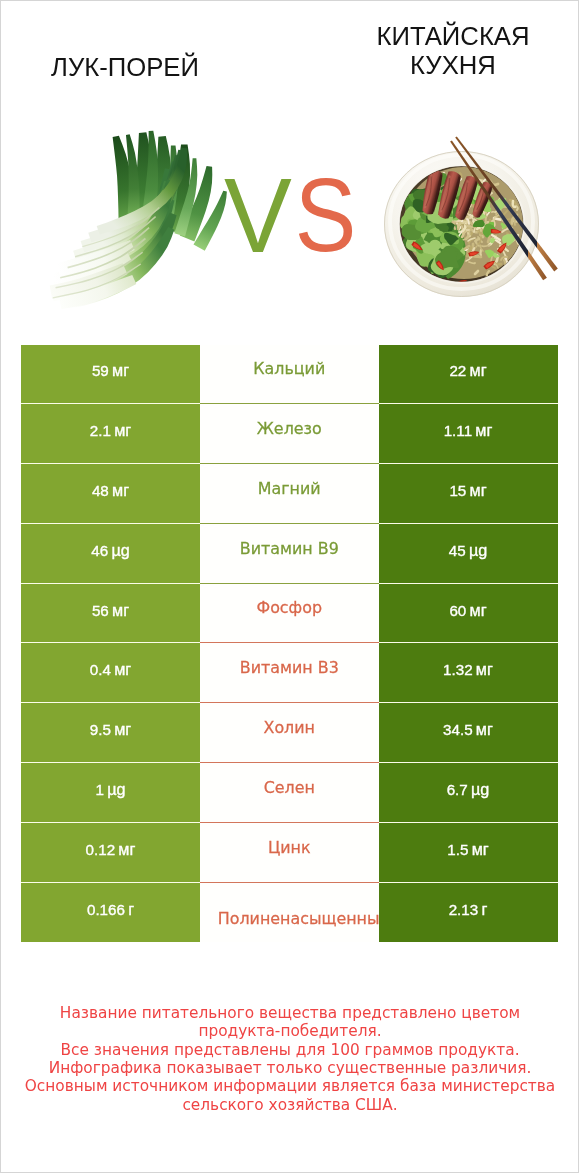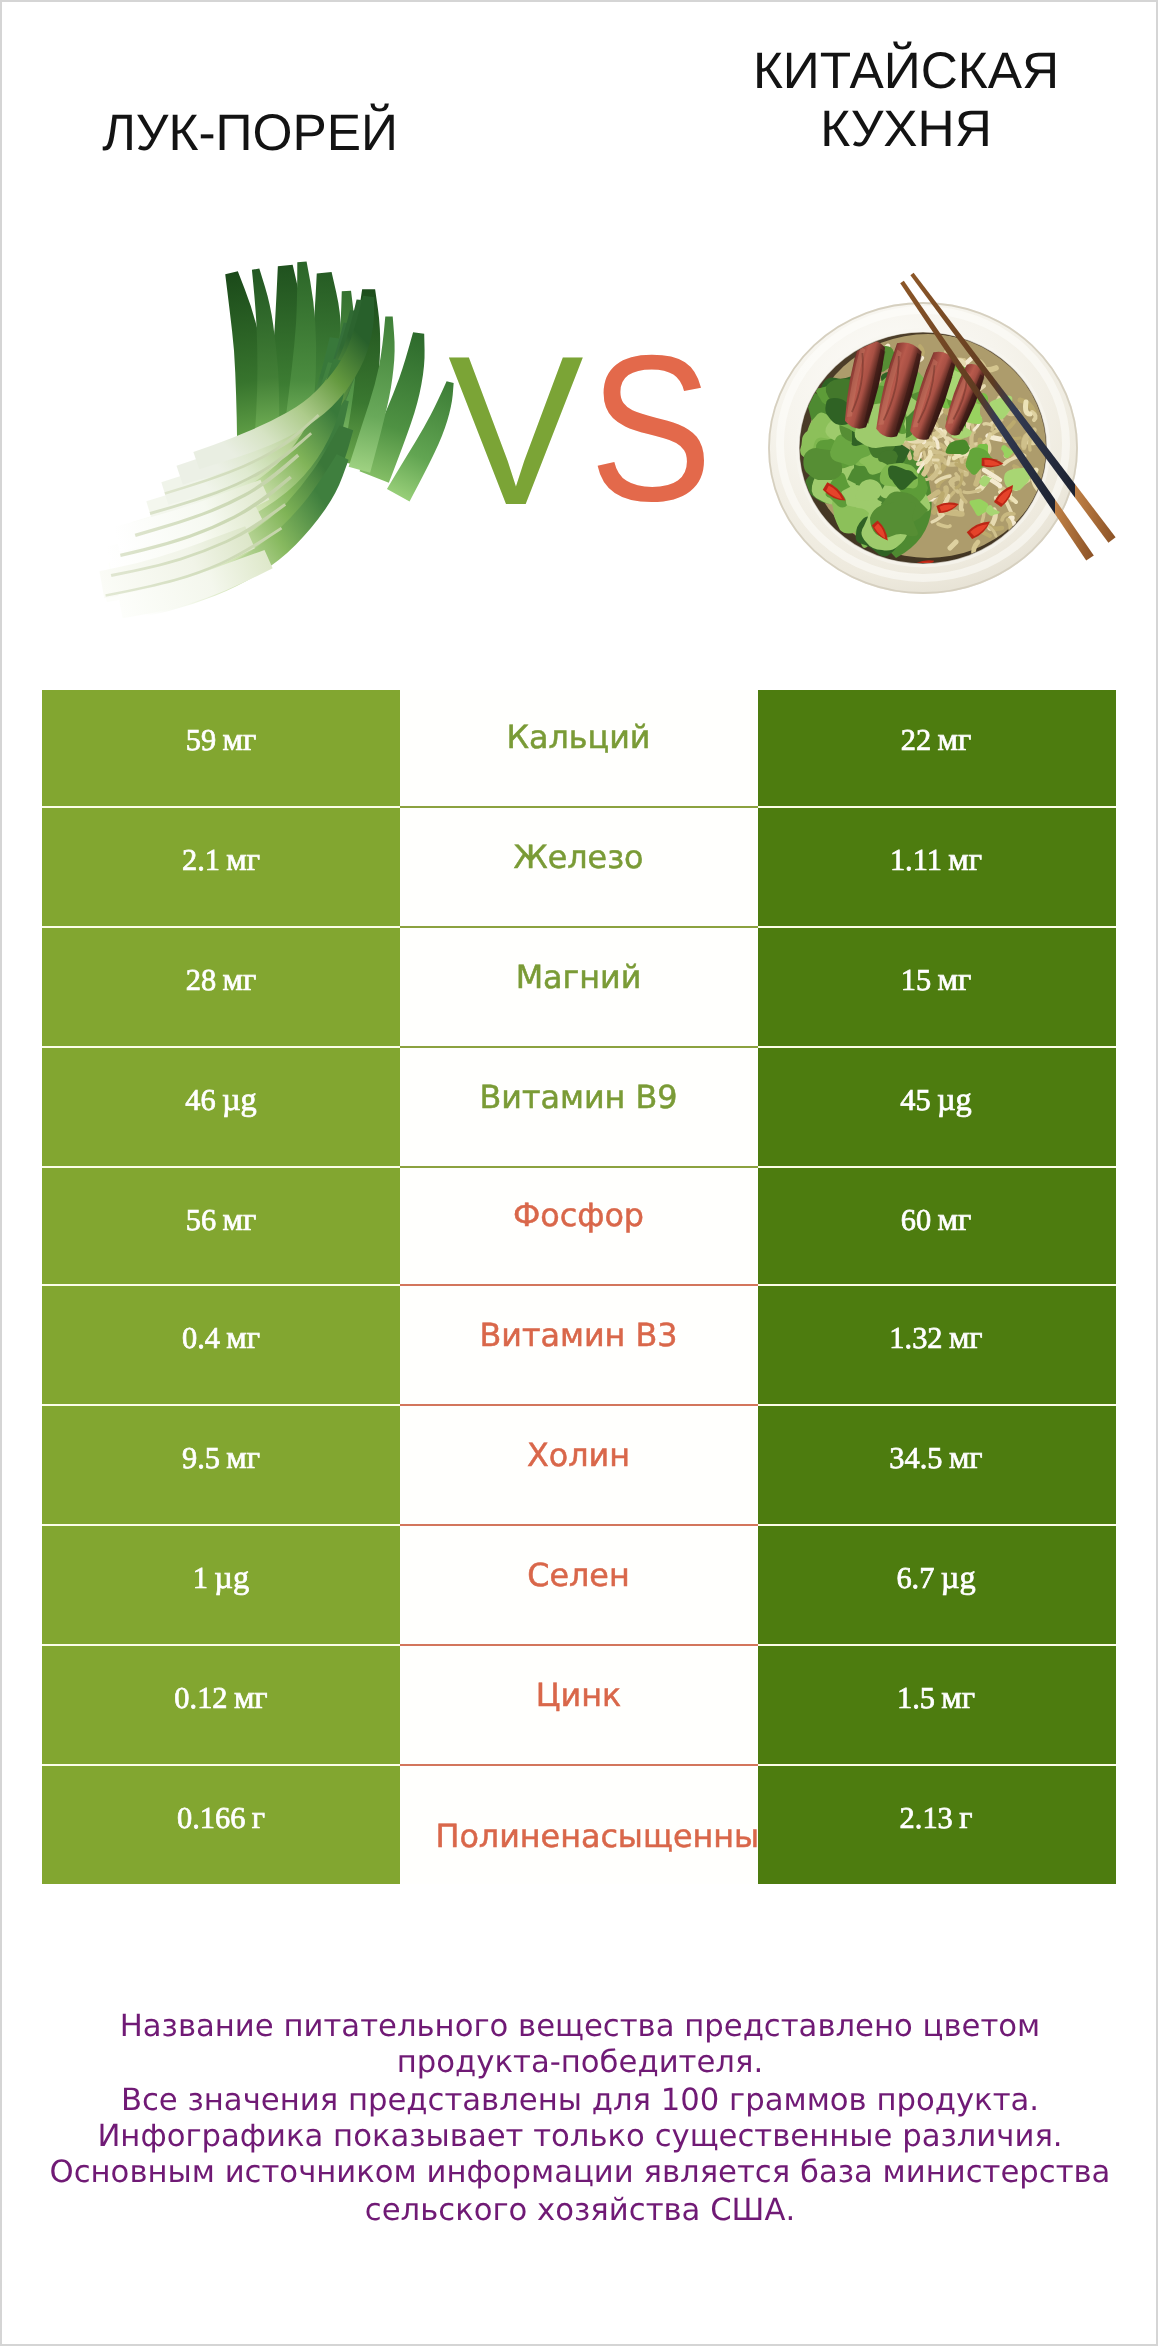--- a/index.html
+++ b/index.html
@@ -15,30 +15,30 @@
   .art{position:absolute;left:0;top:0;pointer-events:none;}
   .table{position:absolute;left:21px;top:344.5px;width:536.5px;}
   .row{display:flex;height:59.81px;position:relative;}
   .cell{display:flex;align-items:center;justify-content:center;box-sizing:border-box;position:relative;overflow:hidden;}
   .c-left{width:179px;background:#82a630;color:#fff;}
   .c-mid{width:178.5px;background:#fffffd;overflow:hidden;}
   .c-right{width:179px;background:#4d7c0f;color:#fff;}
   .row:not(:last-child) .c-left, .row:not(:last-child) .c-right{border-bottom:1.2px solid #fbfde8;}
   .row:not(:last-child).win-green .c-mid{border-bottom:0.8px solid #8ba23f;}
   .row:not(:last-child).win-orange .c-mid{border-bottom:0.8px solid #d3765c;}
-  .val{white-space:nowrap;font-family:Liberation Serif, serif;display:block;transform:translateY(-3.2px);}
+  .val{white-space:nowrap;font-family:Liberation Sans, sans-serif;display:block;transform:translateY(-3.2px);}
   .num{font-size:15.2px;font-weight:400;-webkit-text-stroke:0.36px currentColor;}
   .unit{font-size:16.2px;font-weight:400;-webkit-text-stroke:0.36px currentColor;margin-left:3.2px;}
   .label{font-family:"DejaVu Sans",sans-serif;font-size:15.9px;font-weight:400;-webkit-text-stroke:0.26px currentColor;text-align:center;line-height:19.5px;width:174px;display:block;transform:translateY(-5px);}
   .win-green .label{color:#7a9b36;}
   .win-orange .label{color:#d9674a;}
   .label.two-line{line-height:20.1px;transform:translateY(5.5px);}
   .label.two-line .l1{display:block;text-align:left;padding-left:15.5px;}
   .label.two-line .l2{display:block;text-align:center;}
-  .footer{position:absolute;left:0;top:1004px;width:580px;text-align:center;font-family:"DejaVu Sans",sans-serif;font-size:15.35px;line-height:18.35px;color:#701a75;}
+  .footer{position:absolute;left:0;top:1004px;width:580px;text-align:center;font-family:"DejaVu Sans",sans-serif;font-size:15.35px;line-height:18.35px;color:#ef4444;}
 </style>
 </head>
 <body>
 
 <div class="page-border"></div>
 
 <div class="title title-l">ЛУК-ПОРЕЙ</div>
 <div class="title title-r"><span>КИТАЙСКАЯ</span><br><span>КУХНЯ</span></div>
 
 <svg class="art" width="580" height="1174" viewBox="0 0 580 1174">
@@ -700,21 +700,21 @@
       </div>
       <div class="cell c-mid">
         <span class="label">Железо</span>
       </div>
       <div class="cell c-right">
         <span class="val"><span class="num">1.11</span><span class="unit">мг</span></span>
       </div>
     </div>
     <div class="row win-green">
       <div class="cell c-left">
-        <span class="val"><span class="num">28</span><span class="unit">мг</span></span>
+        <span class="val"><span class="num">48</span><span class="unit">мг</span></span>
       </div>
       <div class="cell c-mid">
         <span class="label">Магний</span>
       </div>
       <div class="cell c-right">
         <span class="val"><span class="num">15</span><span class="unit">мг</span></span>
       </div>
     </div>
     <div class="row win-green">
       <div class="cell c-left">

